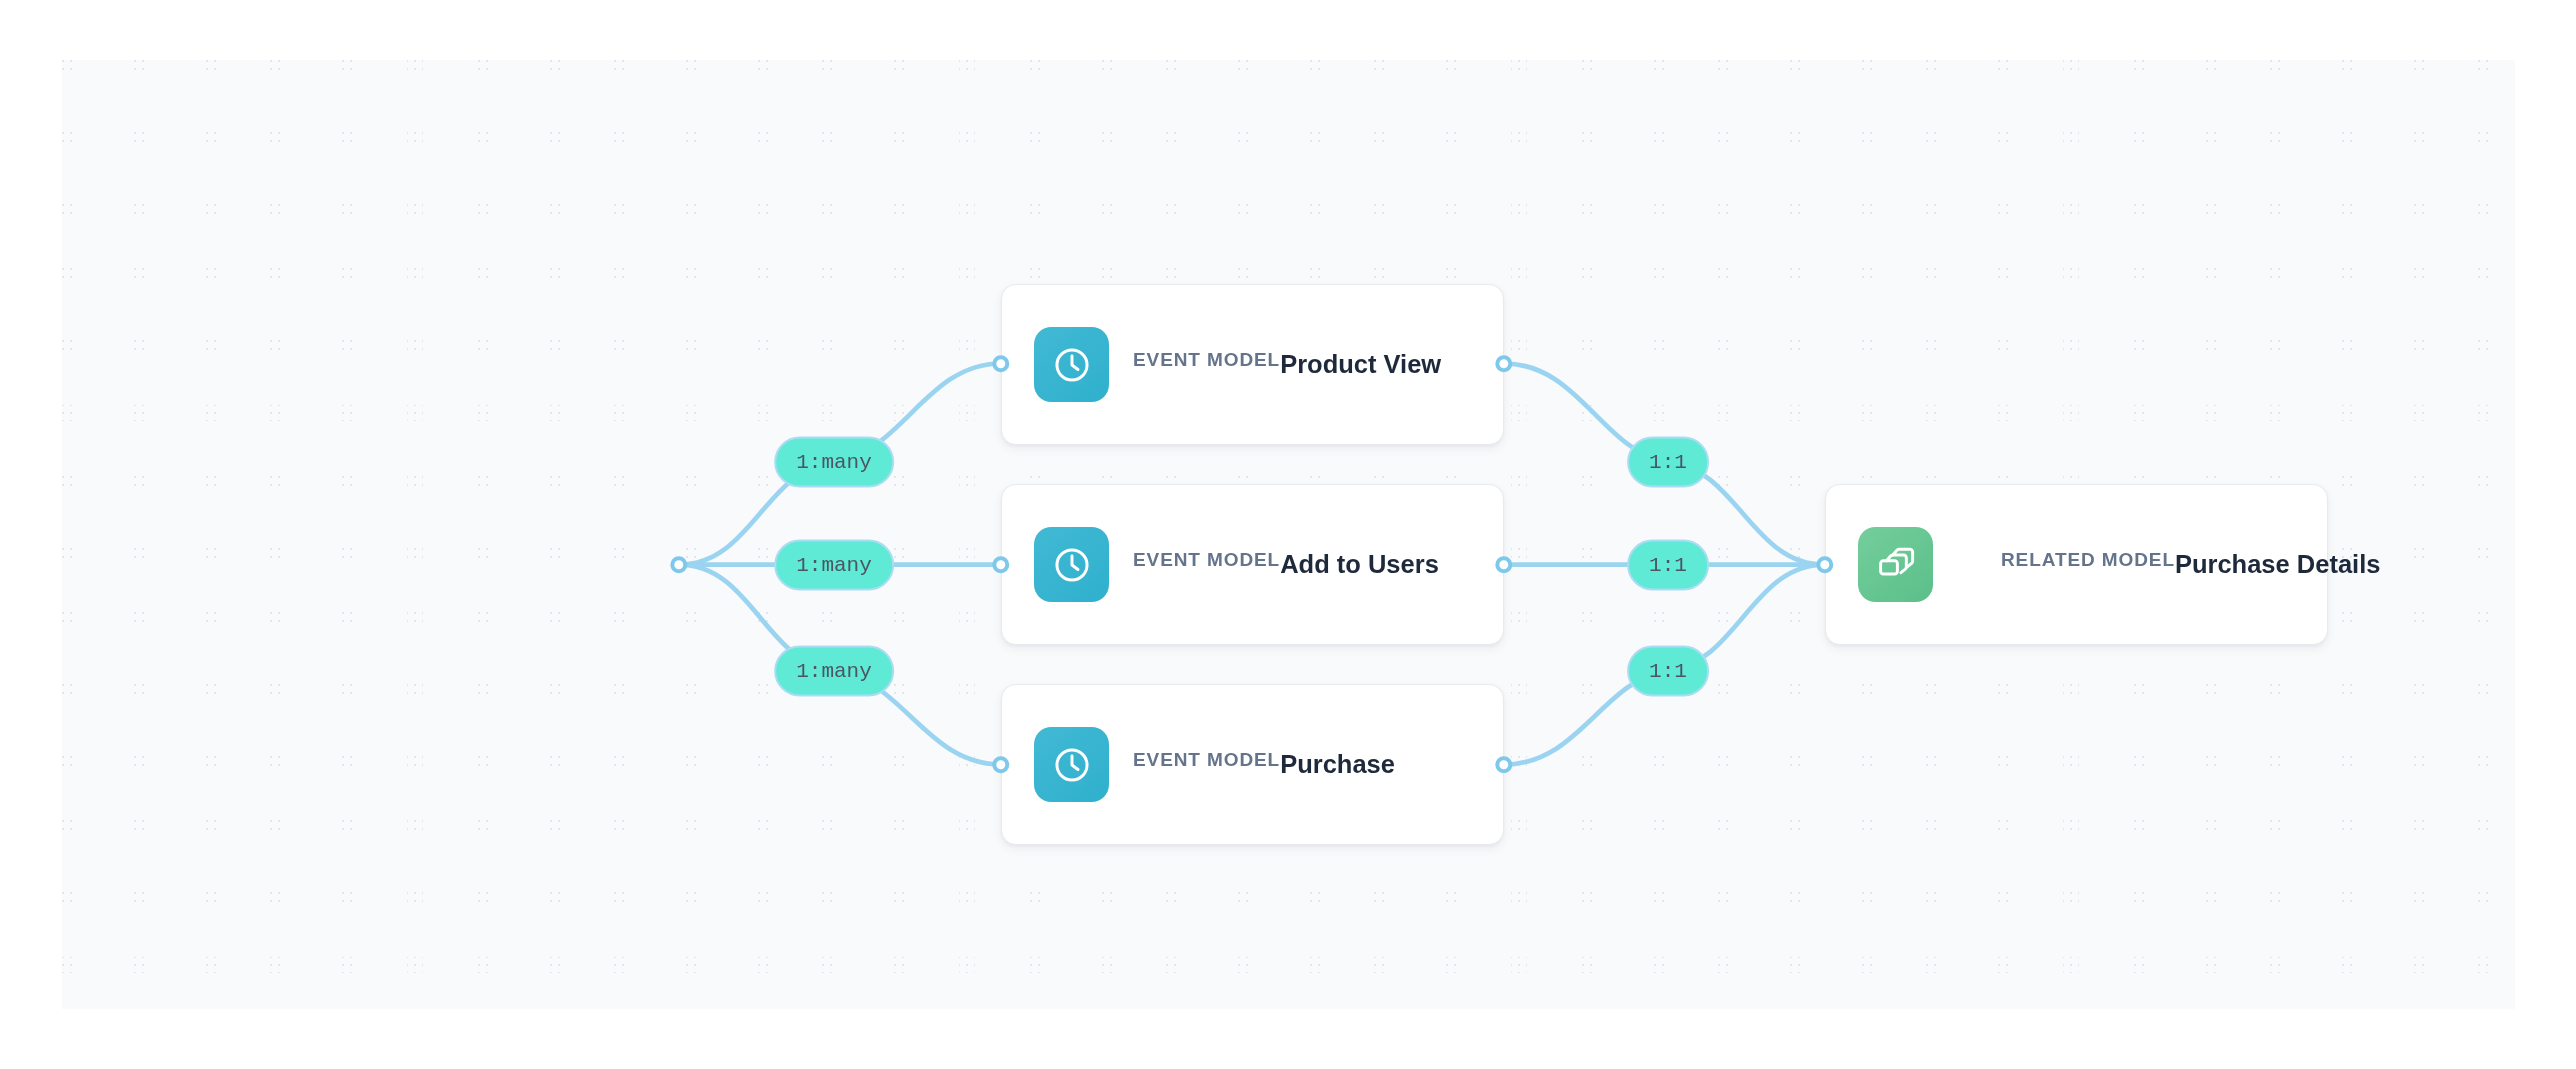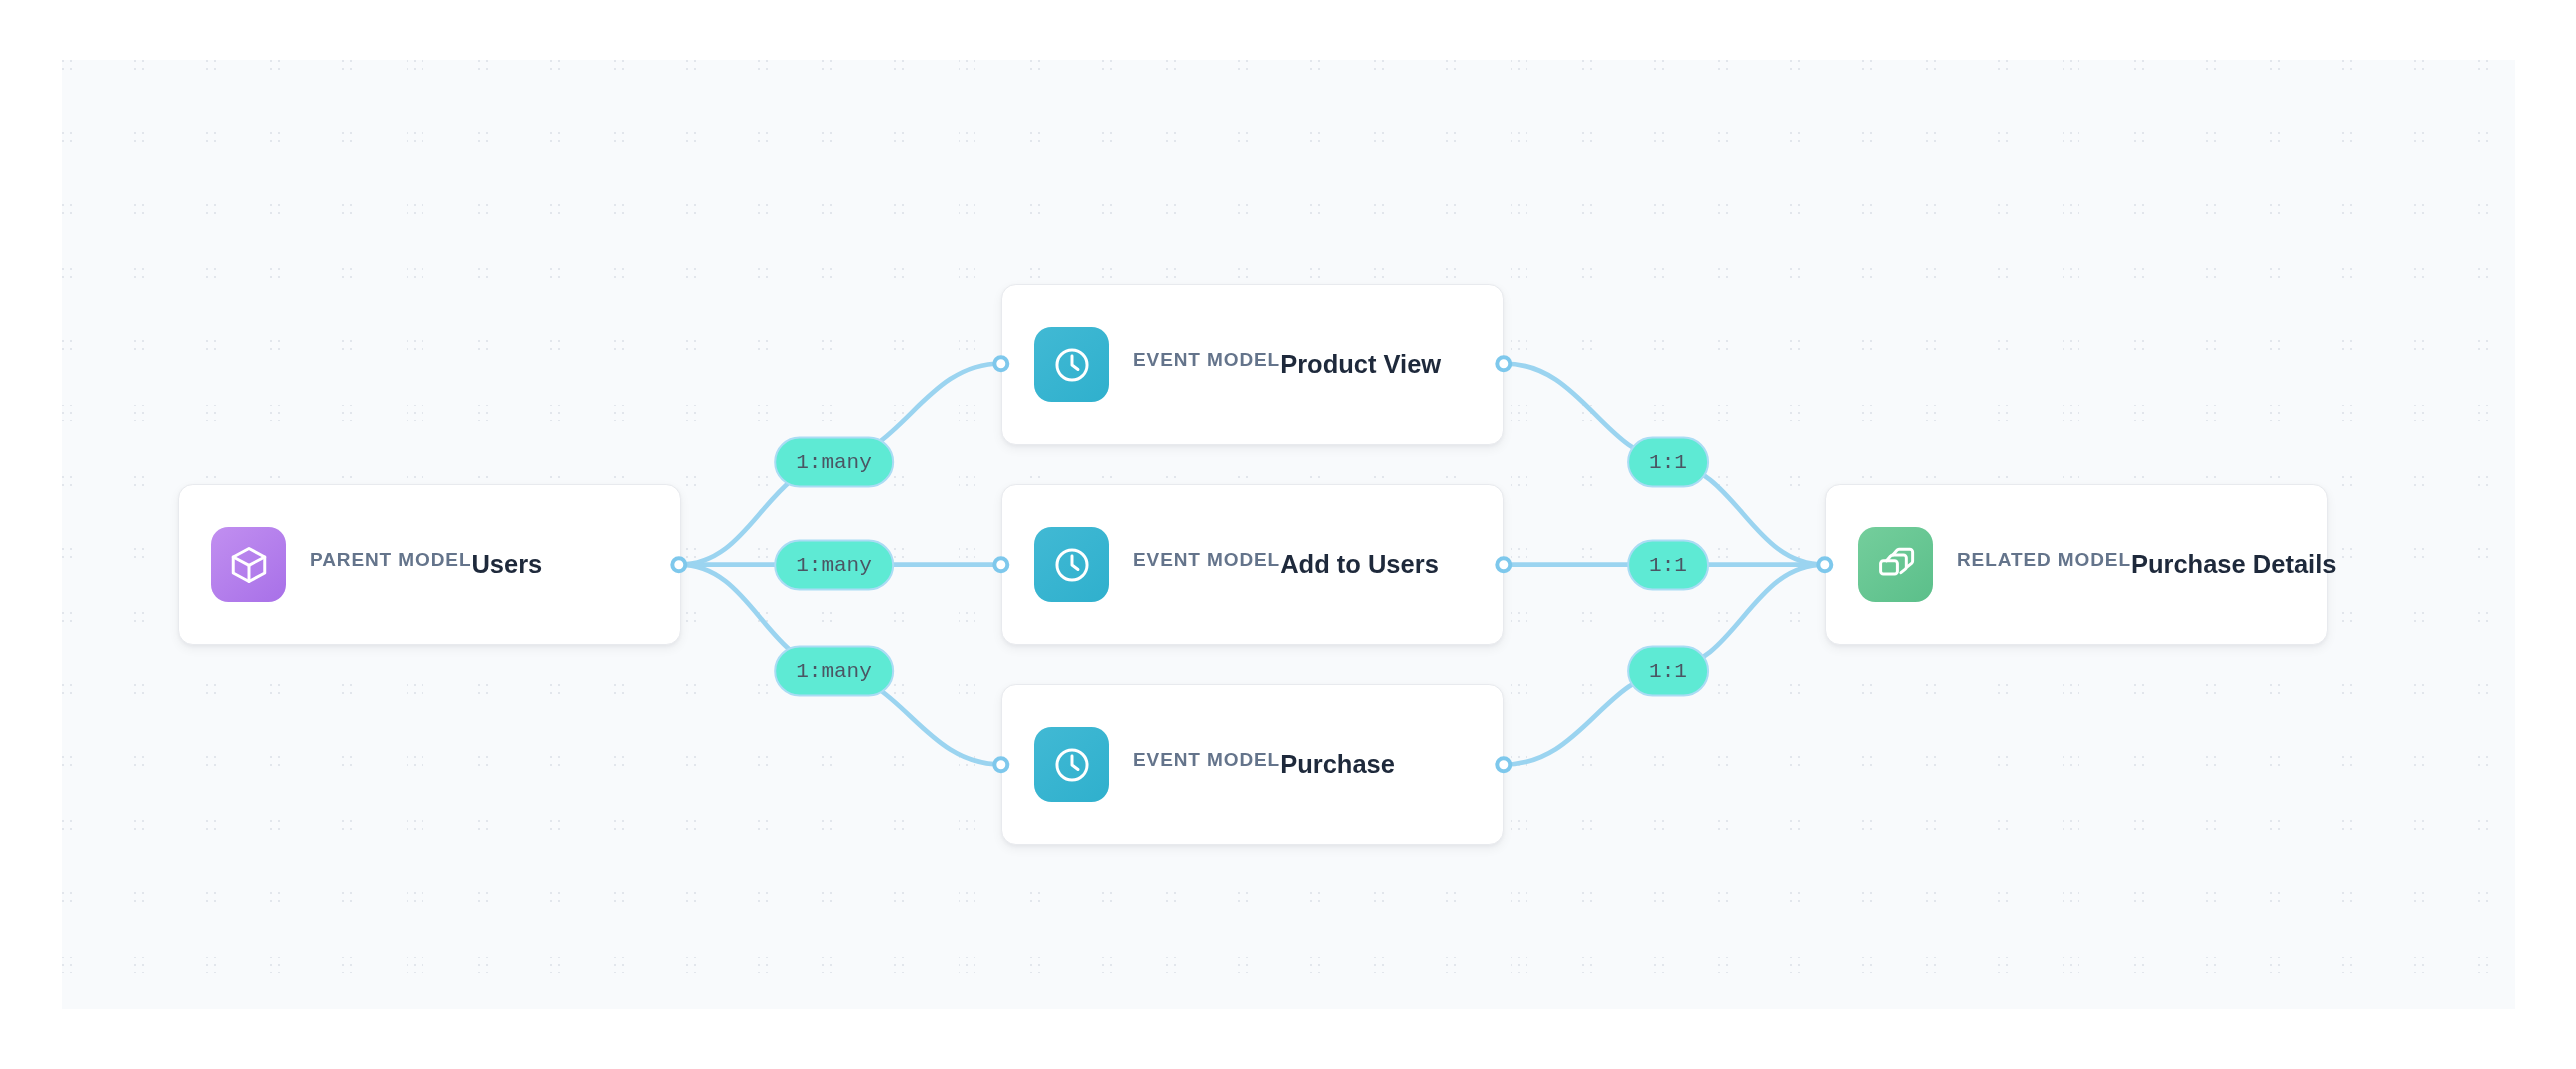--- a/index.html
+++ b/index.html
@@ -158,33 +158,20 @@
       <path d="M1012,842 C1120,842 1140,988 1243,1000 C1345,1012 1380,1140 1492,1140"></path>
 
       <path d="M2242,542 C2355,542 2390,676 2487,688 C2590,700 2612,842 2720,842"></path>
 
       <path d="M2242,842 L2720,842"></path>
 
       <path d="M2242,1140 C2355,1140 2390,1012 2487,1000 C2590,988 2612,842 2720,842"></path>
     </g>
   </svg>
 
-  <div class="node-card" style="left:178px; top:484px; width:503px; height:161px;">
-    <div class="node-icon icon-parent">
-      <svg width="42" height="42" viewBox="0 0 24 24" fill="none" stroke="#ffffff" stroke-width="1.7" stroke-linecap="round" stroke-linejoin="round">
-        <path d="M12 2.6 21 7.4v9.2L12 21.4 3 16.6V7.4z"></path>
-        <path d="M3 7.4 12 12.2l9-4.8"></path>
-        <path d="M12 12.2v9.2"></path>
-      </svg>
-    </div>
-    <div class="node-text">
-      <div class="node-kicker">PARENT MODEL</div>
-      <div class="node-title">Users</div>
-    </div>
-  </div>
 
   <div class="node-card" style="left:1001px; top:284px; width:503px; height:161px;">
     <div class="node-icon icon-event">
       <svg width="42" height="42" viewBox="0 0 24 24" fill="none" stroke="#ffffff" stroke-width="1.7" stroke-linecap="round" stroke-linejoin="round">
         <circle cx="12" cy="12" r="8.6"></circle>
         <path d="M12 6.8V12l3.4 2.6"></path>
       </svg>
     </div>
     <div class="node-text">
       <div class="node-kicker">EVENT MODEL</div>
@@ -211,21 +198,21 @@
         <circle cx="12" cy="12" r="8.6"></circle>
         <path d="M12 6.8V12l3.4 2.6"></path>
       </svg>
     </div>
     <div class="node-text">
       <div class="node-kicker">EVENT MODEL</div>
       <div class="node-title">Purchase</div>
     </div>
   </div>
 
-  <div class="node-card" style="left:1825px; top:484px; width:503px; height:161px;">
+  <div class="node-card" style="left:1825px; top:484px; width:503px; height:161px;gap:44px;">
     <div class="node-icon icon-related">
       <svg width="42" height="42" viewBox="0 0 24 24" fill="none" stroke="#ffffff" stroke-width="1.7" stroke-linecap="round" stroke-linejoin="round">
         <rect x="3.2" y="9.6" width="9.6" height="7.6" rx="1.6"></rect>
         <path d="M6.6 9.6 8.9 6.9a1.6 1.6 0 0 1 1.2-.6h6.2a1.6 1.6 0 0 1 1.6 1.6v5.3a1.6 1.6 0 0 1-.6 1.2l-2.5 2"></path>
         <path d="M10.2 6.3 12.5 3.6a1.6 1.6 0 0 1 1.2-.6h6.2a1.6 1.6 0 0 1 1.6 1.6v5.3a1.6 1.6 0 0 1-.6 1.2l-2.5 2"></path>
       </svg>
     </div>
     <div class="node-text">
       <div class="node-kicker">RELATED MODEL</div>
       <div class="node-title">Purchase Details</div>

